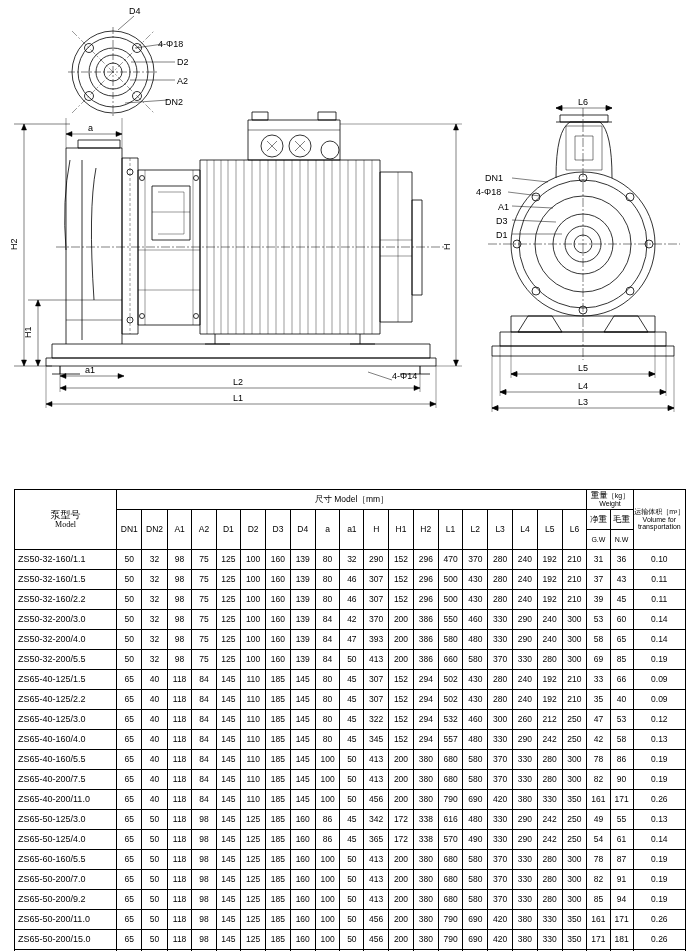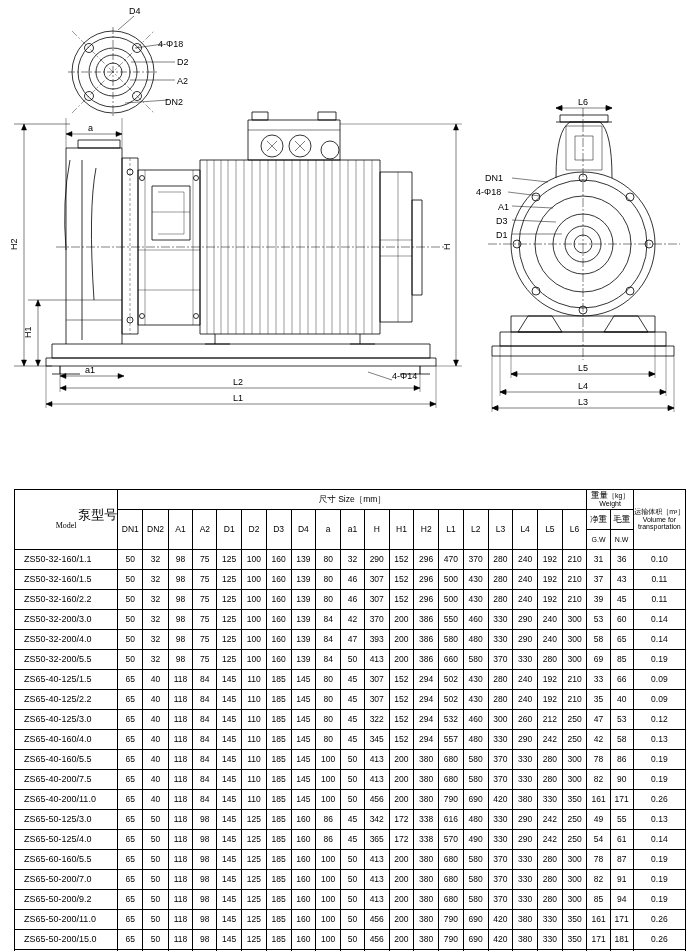--- a/index.html
+++ b/index.html
@@ -20,26 +20,26 @@
   table.spec th, table.spec td{
     border:1px solid #000;
     text-align:center;
     vertical-align:middle;
     padding:0;
     height:19px;
     font-weight:normal;
   }
   table.spec td.model{
     text-align:left;
-    padding-left:9px;
+    padding-left:3px;
     font-size:9px;
     white-space:nowrap;
   }
   .hdr-model{font-size:10px;}
-  .hdr-model .cn{font-size:13px;text-align:right;}
+  .hdr-model .cn{font-size:10px;}
   .hdr-model .en{font-size:8px;font-family:Liberation Serif, serif;}
   .small{font-size:7px;}
   col.c-model{width:108px;}
   col.c-dim{width:27px;}
   col.c-w{width:25px;}
   col.c-v{width:54px;}
 </style>
 </head>
 <body>
 
@@ -298,21 +298,21 @@
     <col class="c-w">
       <col class="c-w">
       <col class="c-v">
   </colgroup>
   <thead>
     <tr>
       <th rowspan="3" class="hdr-model">
         <div class="cn">泵型号</div>
         <div class="en">Model</div>
       </th>
-      <th colspan="19">尺寸 Size［mm］</th>
+      <th colspan="19">尺寸 Model［mm］</th>
       <th colspan="2">
         <div><span>重量</span><span class="small">［kg］</span></div>
         <div class="small">Weight</div>
       </th>
       <th rowspan="3">
         <div class="small">运输体积［m³］</div>
         <div class="small">Volume for</div>
         <div class="small">transportation</div>
       </th>
     </tr>

